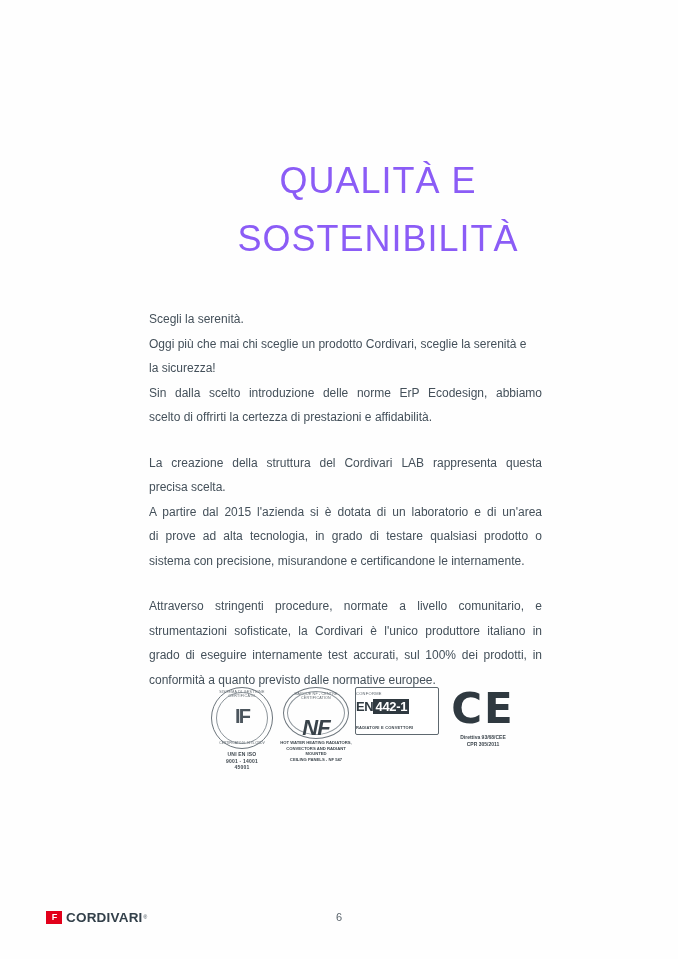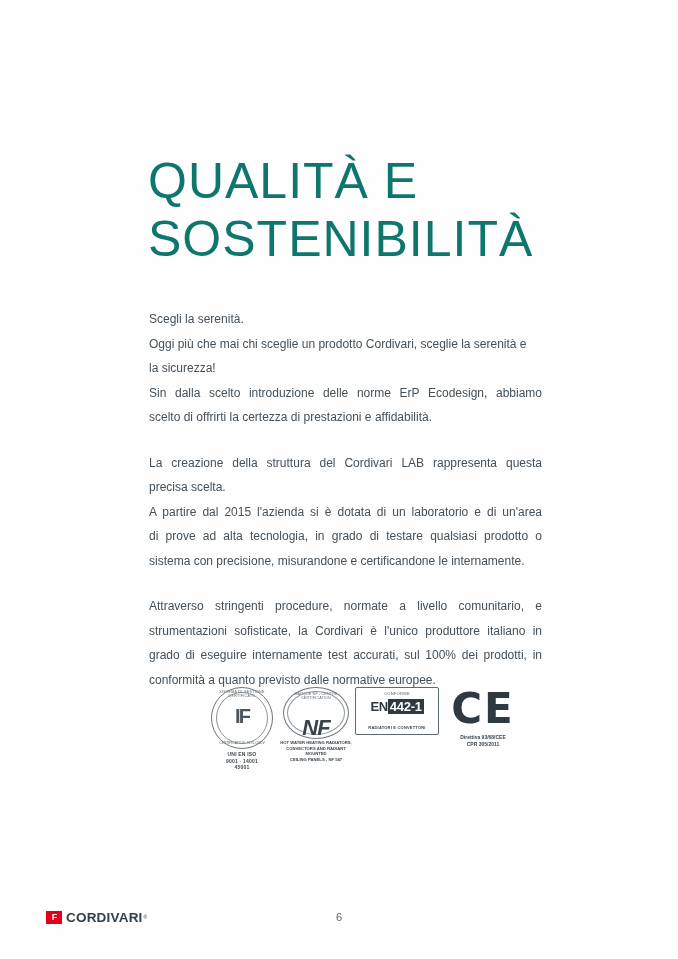--- a/index.html
+++ b/index.html
@@ -23,25 +23,26 @@
   }
   .title-block {
     position: absolute;
     left: 148px;
     top: 152px;
     width: 460px;
   }
   .title-line {
     font-family: "Liberation Sans", sans-serif;
     font-weight: 300;
-    font-size: 50px;
+    font-size: 36px;
     line-height: 58px;
     letter-spacing: 1px;
-    color: #0f766e;
+    color: #8b5cf6;
     white-space: nowrap;
+    text-align: center;
   }
   .body-block {
     position: absolute;
     left: 149px;
     top: 307px;
     width: 393px;
   }
   .para {
     font-size: 12px;
     line-height: 24.5px;
@@ -191,21 +192,20 @@
     font-size: 4.2px;
     line-height: 5.6px;
     font-weight: bold;
     color: #3e474e;
   }
 
   
   .cert-en {
     width: 86px;
     height: 78px;
-    text-align: center;
   }
   .en-box {
     position: relative;
     width: 82px;
     height: 46px;
     margin: 0 auto;
     border: 1.2px solid #5e686f;
     border-radius: 2px;
     background: #ffffff;
     overflow: hidden;

